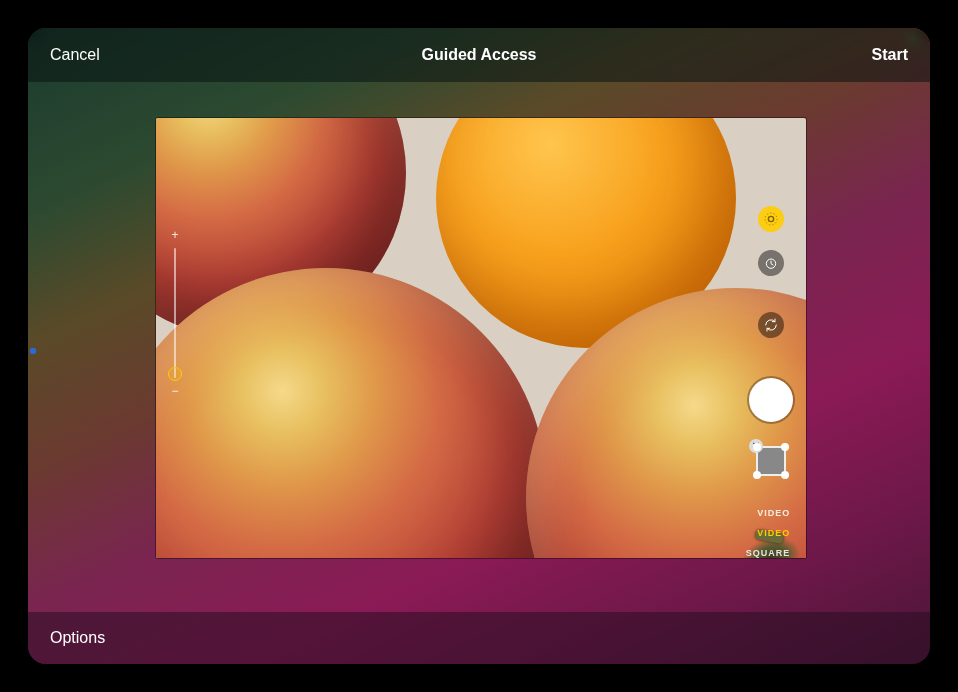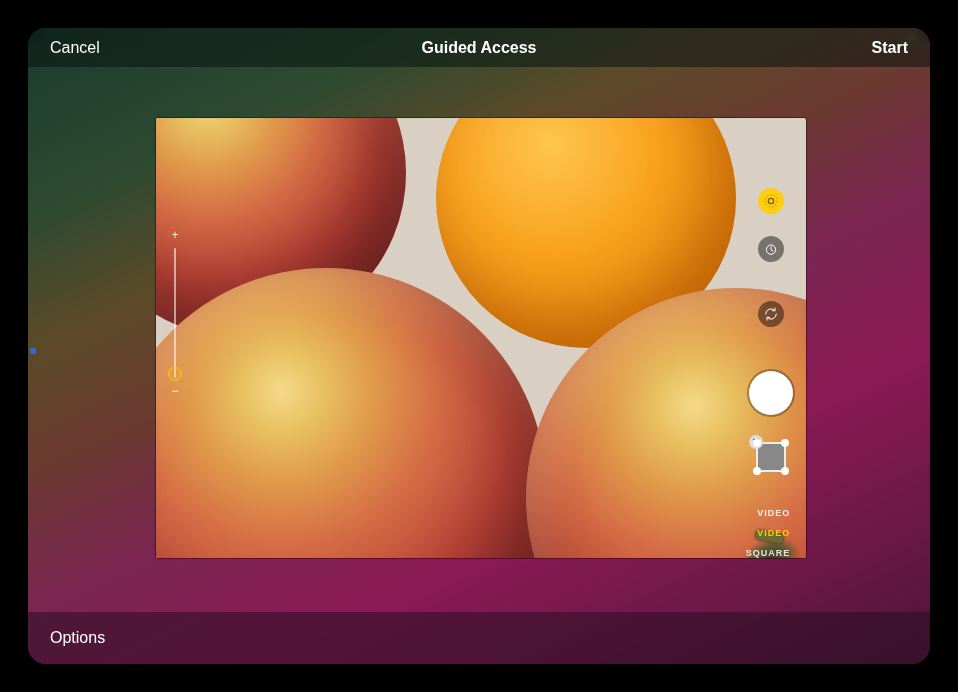--- a/index.html
+++ b/index.html
@@ -31,21 +31,21 @@
       #6b3a30 42%,
       #7a2550 55%,
       #8a1a55 70%,
       #6d1848 85%,
       #4a1538 100%);
   }
   
   .topbar {
     position: absolute;
     top: 0; left: 0; right: 0;
-    height: 39px;
+    height: 54px;
     display: flex;
     align-items: center;
     justify-content: space-between;
     padding: 0 22px;
     background: rgba(10,20,18,0.55);
     backdrop-filter: blur(6px);
     color: #fff;
   }
   .topbar .left, .topbar .right {
     font-size: 16px;
@@ -149,21 +149,21 @@
     box-shadow: 0 0 3px #2a2a10;
   }
   
   .cam-controls {
     position: absolute;
     top: 0; bottom: 0; right: 0;
     width: 70px;
     display: flex;
     flex-direction: column;
     align-items: center;
-    justify-content: space-between;
+    justify-content: flex-end;
     gap: 18px;
     padding-top: 70px;
     color: #fff;
     font-size: 10px;
   }
   .cam-ctrl {
     width: 26px; height: 26px;
     border-radius: 50%;
     background: rgba(0,0,0,0.45);
     display: flex;

